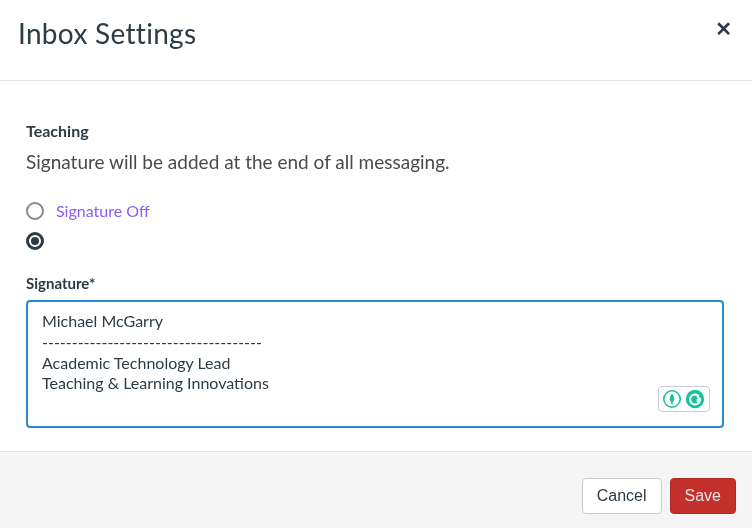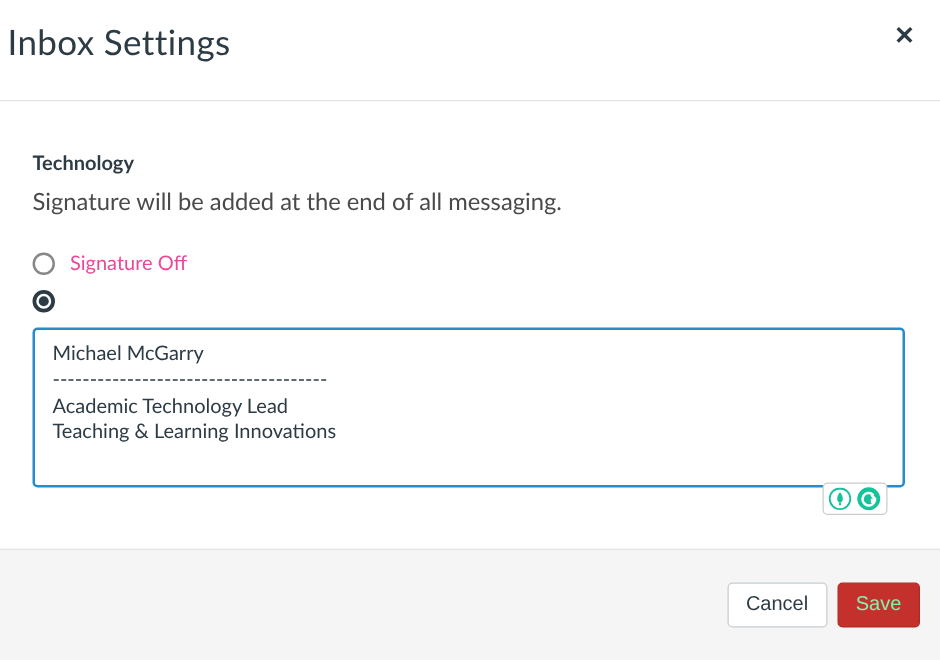--- a/index.html
+++ b/index.html
@@ -13,21 +13,21 @@
     height: 528px;
   }
   .modal {
     width: 752px;
     height: 528px;
     display: flex;
     flex-direction: column;
     position: relative;
   }
   .header {
-    padding: 16px 14px 30px 6px;
+    padding: 16px 14px 30px 18px;
     border-bottom: 1px solid #e2e2e2;
     display: flex;
     align-items: flex-start;
     justify-content: space-between;
   }
   .header h1 {
     font-size: 28px;
     font-weight: 400;
     margin: 0;
     color: #2d3b45;
@@ -81,21 +81,21 @@
     width: 8px;
     height: 8px;
     background: #2d3b45;
     border-radius: 50%;
     top: 50%;
     left: 50%;
     transform: translate(-50%, -50%);
   }
   .radio-label {
     font-size: 16px;
-    color: #ec4899;
+    color: #8b5cf6;
   }
   .field-label {
     font-size: 15px;
     font-weight: 700;
     margin: 24px 0 8px 0;
     color: #2d3b45;
   }
   .signature-box {
     width: 698px;
     height: 128px;
@@ -139,48 +139,49 @@
     cursor: pointer;
     border: 1px solid transparent;
   }
   .btn-cancel {
     background: #fff;
     border: 1px solid #c7cdd1;
     color: #2d3b45;
   }
   .btn-save {
     background: #c4302b;
-    color: #86efac;
+    color: #e5e5e5;
     border: 1px solid #b02a26;
   }
 </style>
 </head>
 <body>
 
 <div class="modal">
 
   <div class="header">
     <h1>Inbox Settings</h1>
     <span class="close-btn">✕</span>
   </div>
 
   <div class="body">
 
-    <p class="section-title">Technology</p>
+    <p class="section-title">Teaching</p>
     <p class="section-desc">Signature will be added at the end of all messaging.</p>
 
     <div class="radio-row">
       <span class="radio"></span>
       <span class="radio-label">Signature Off</span>
     </div>
 
     <div class="radio-row">
       <span class="radio selected"></span>
     </div>
 
+    <p class="field-label">Signature*</p>
 
     <textarea class="signature-box" style="">Michael McGarry
 -------------------------------------
 Academic Technology Lead
 Teaching &amp; Learning Innovations</textarea>
 
     <div class="badges">
       <span>
         <svg class="badge-svg" width="18" height="18" viewBox="0 0 24 24">
           <circle cx="12" cy="12" r="11" fill="#fff" stroke="#15C39A" stroke-width="2"></circle>

